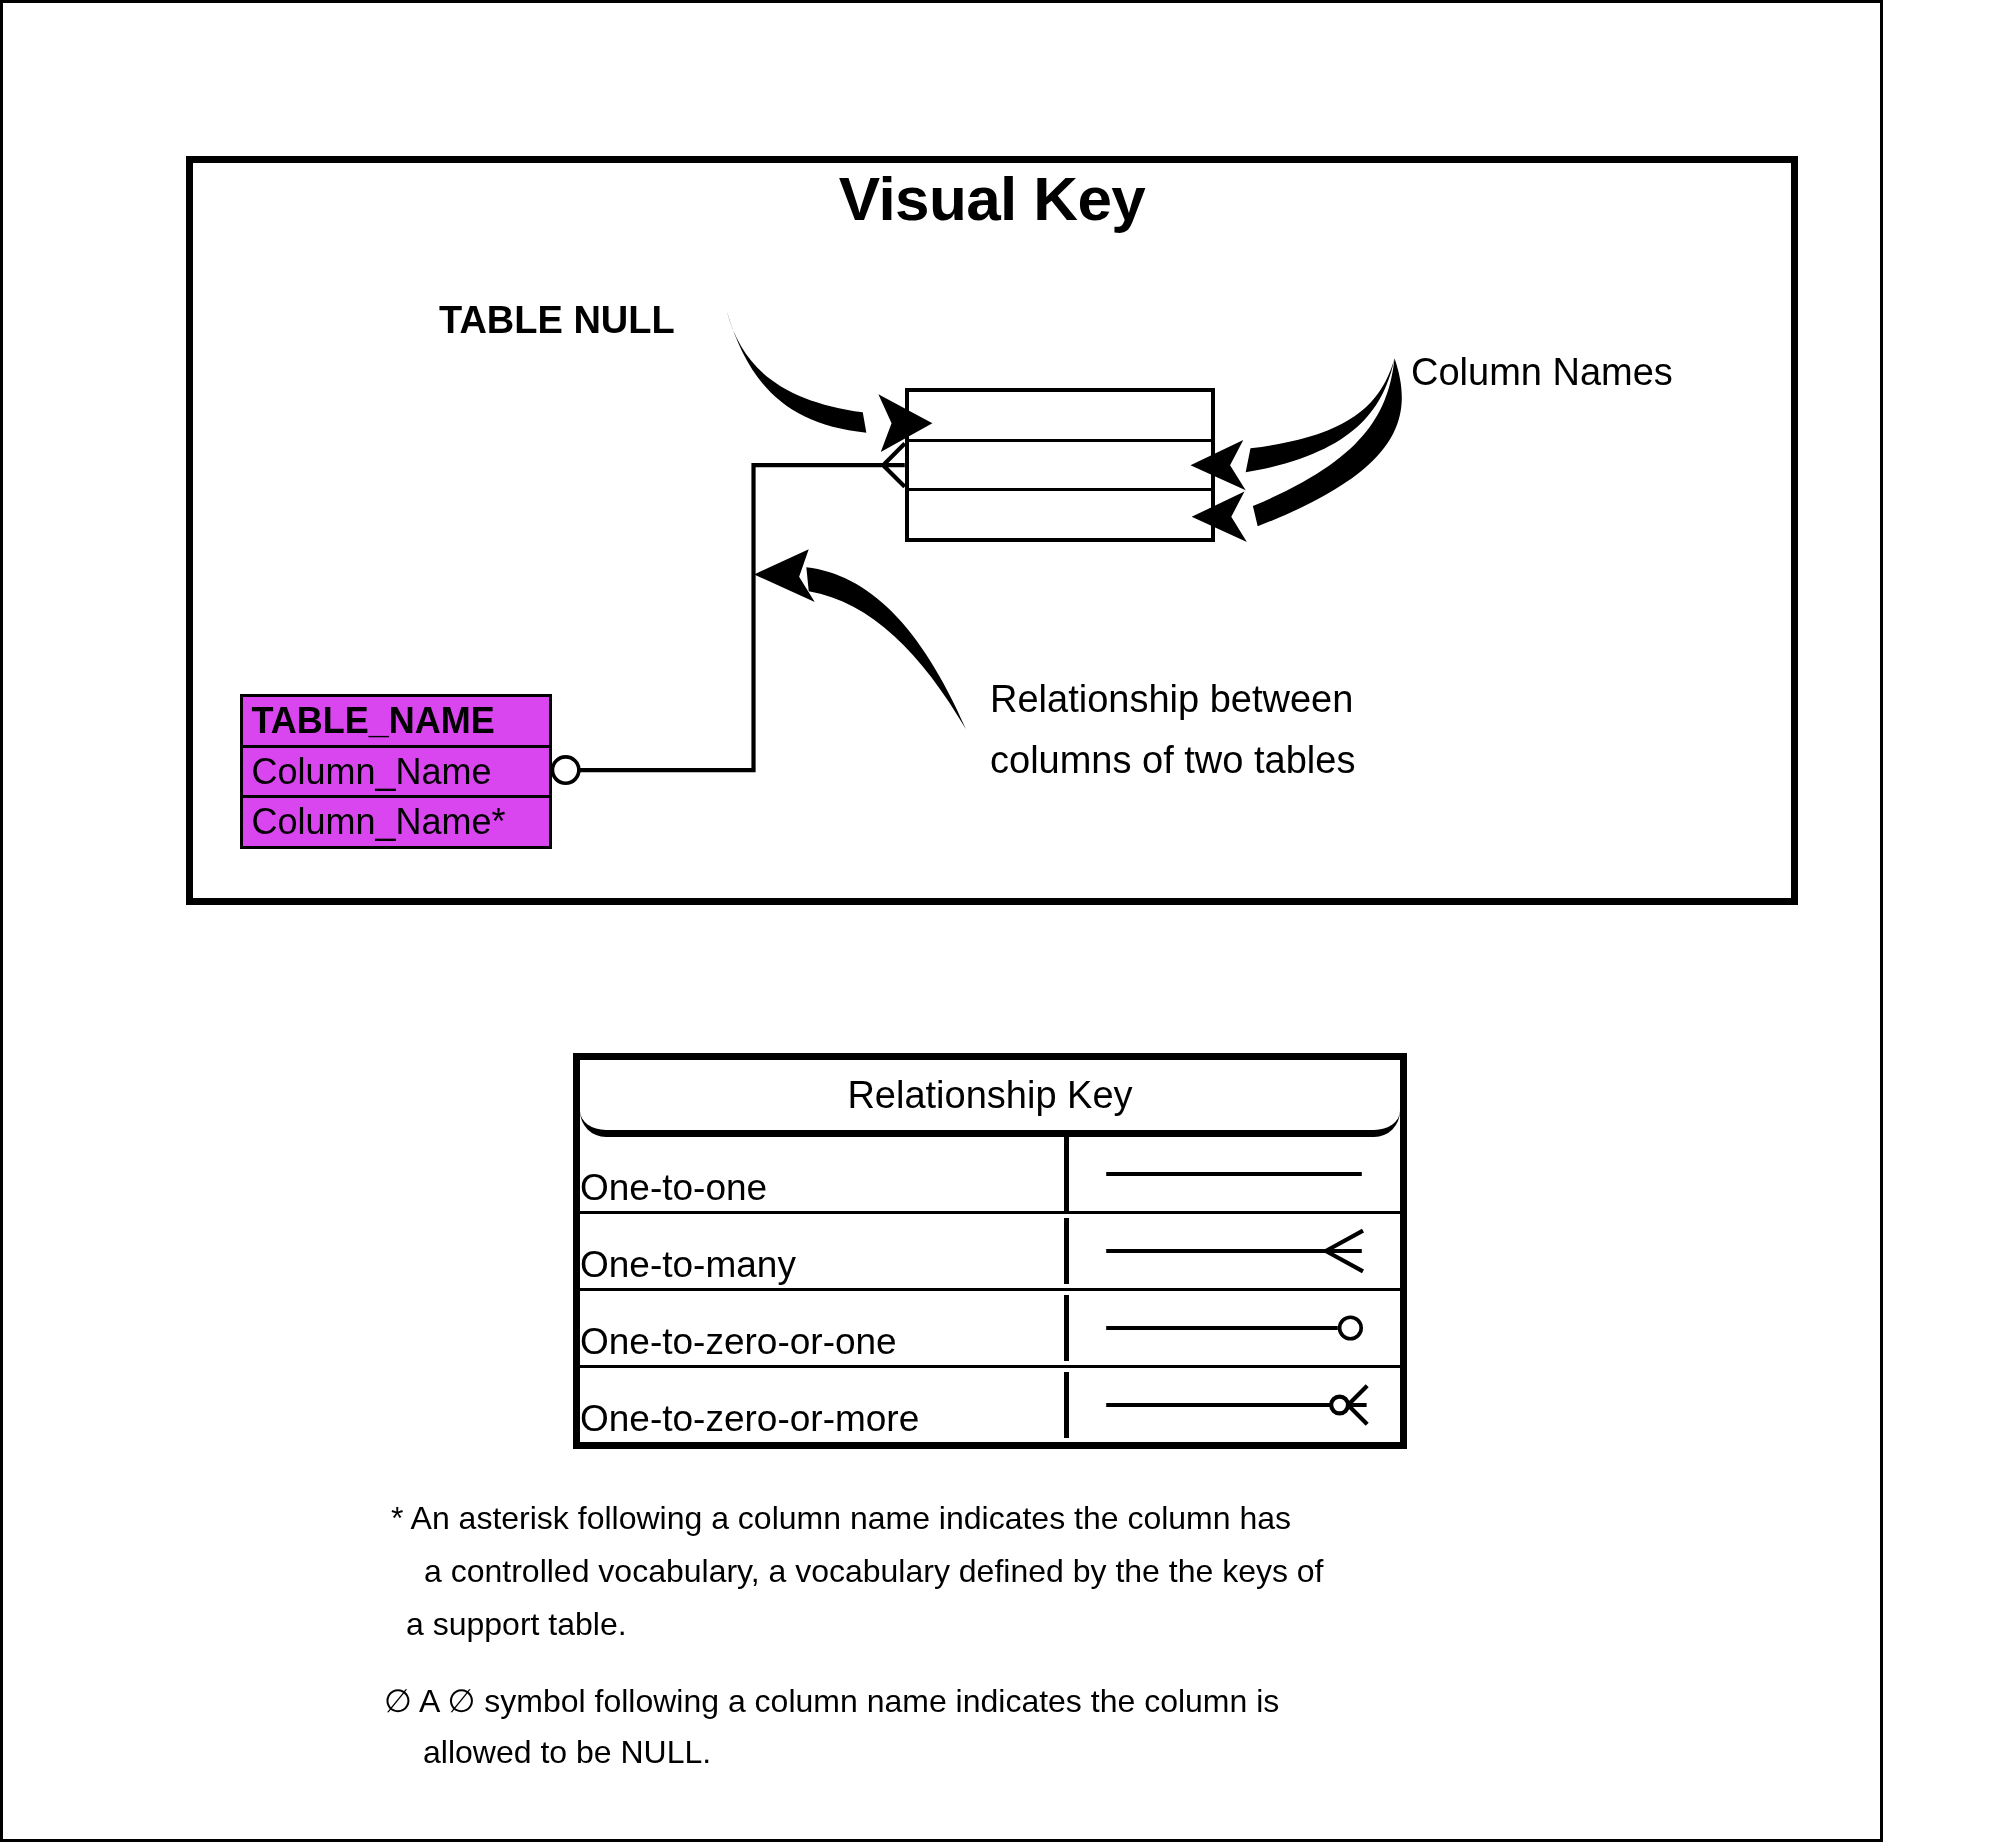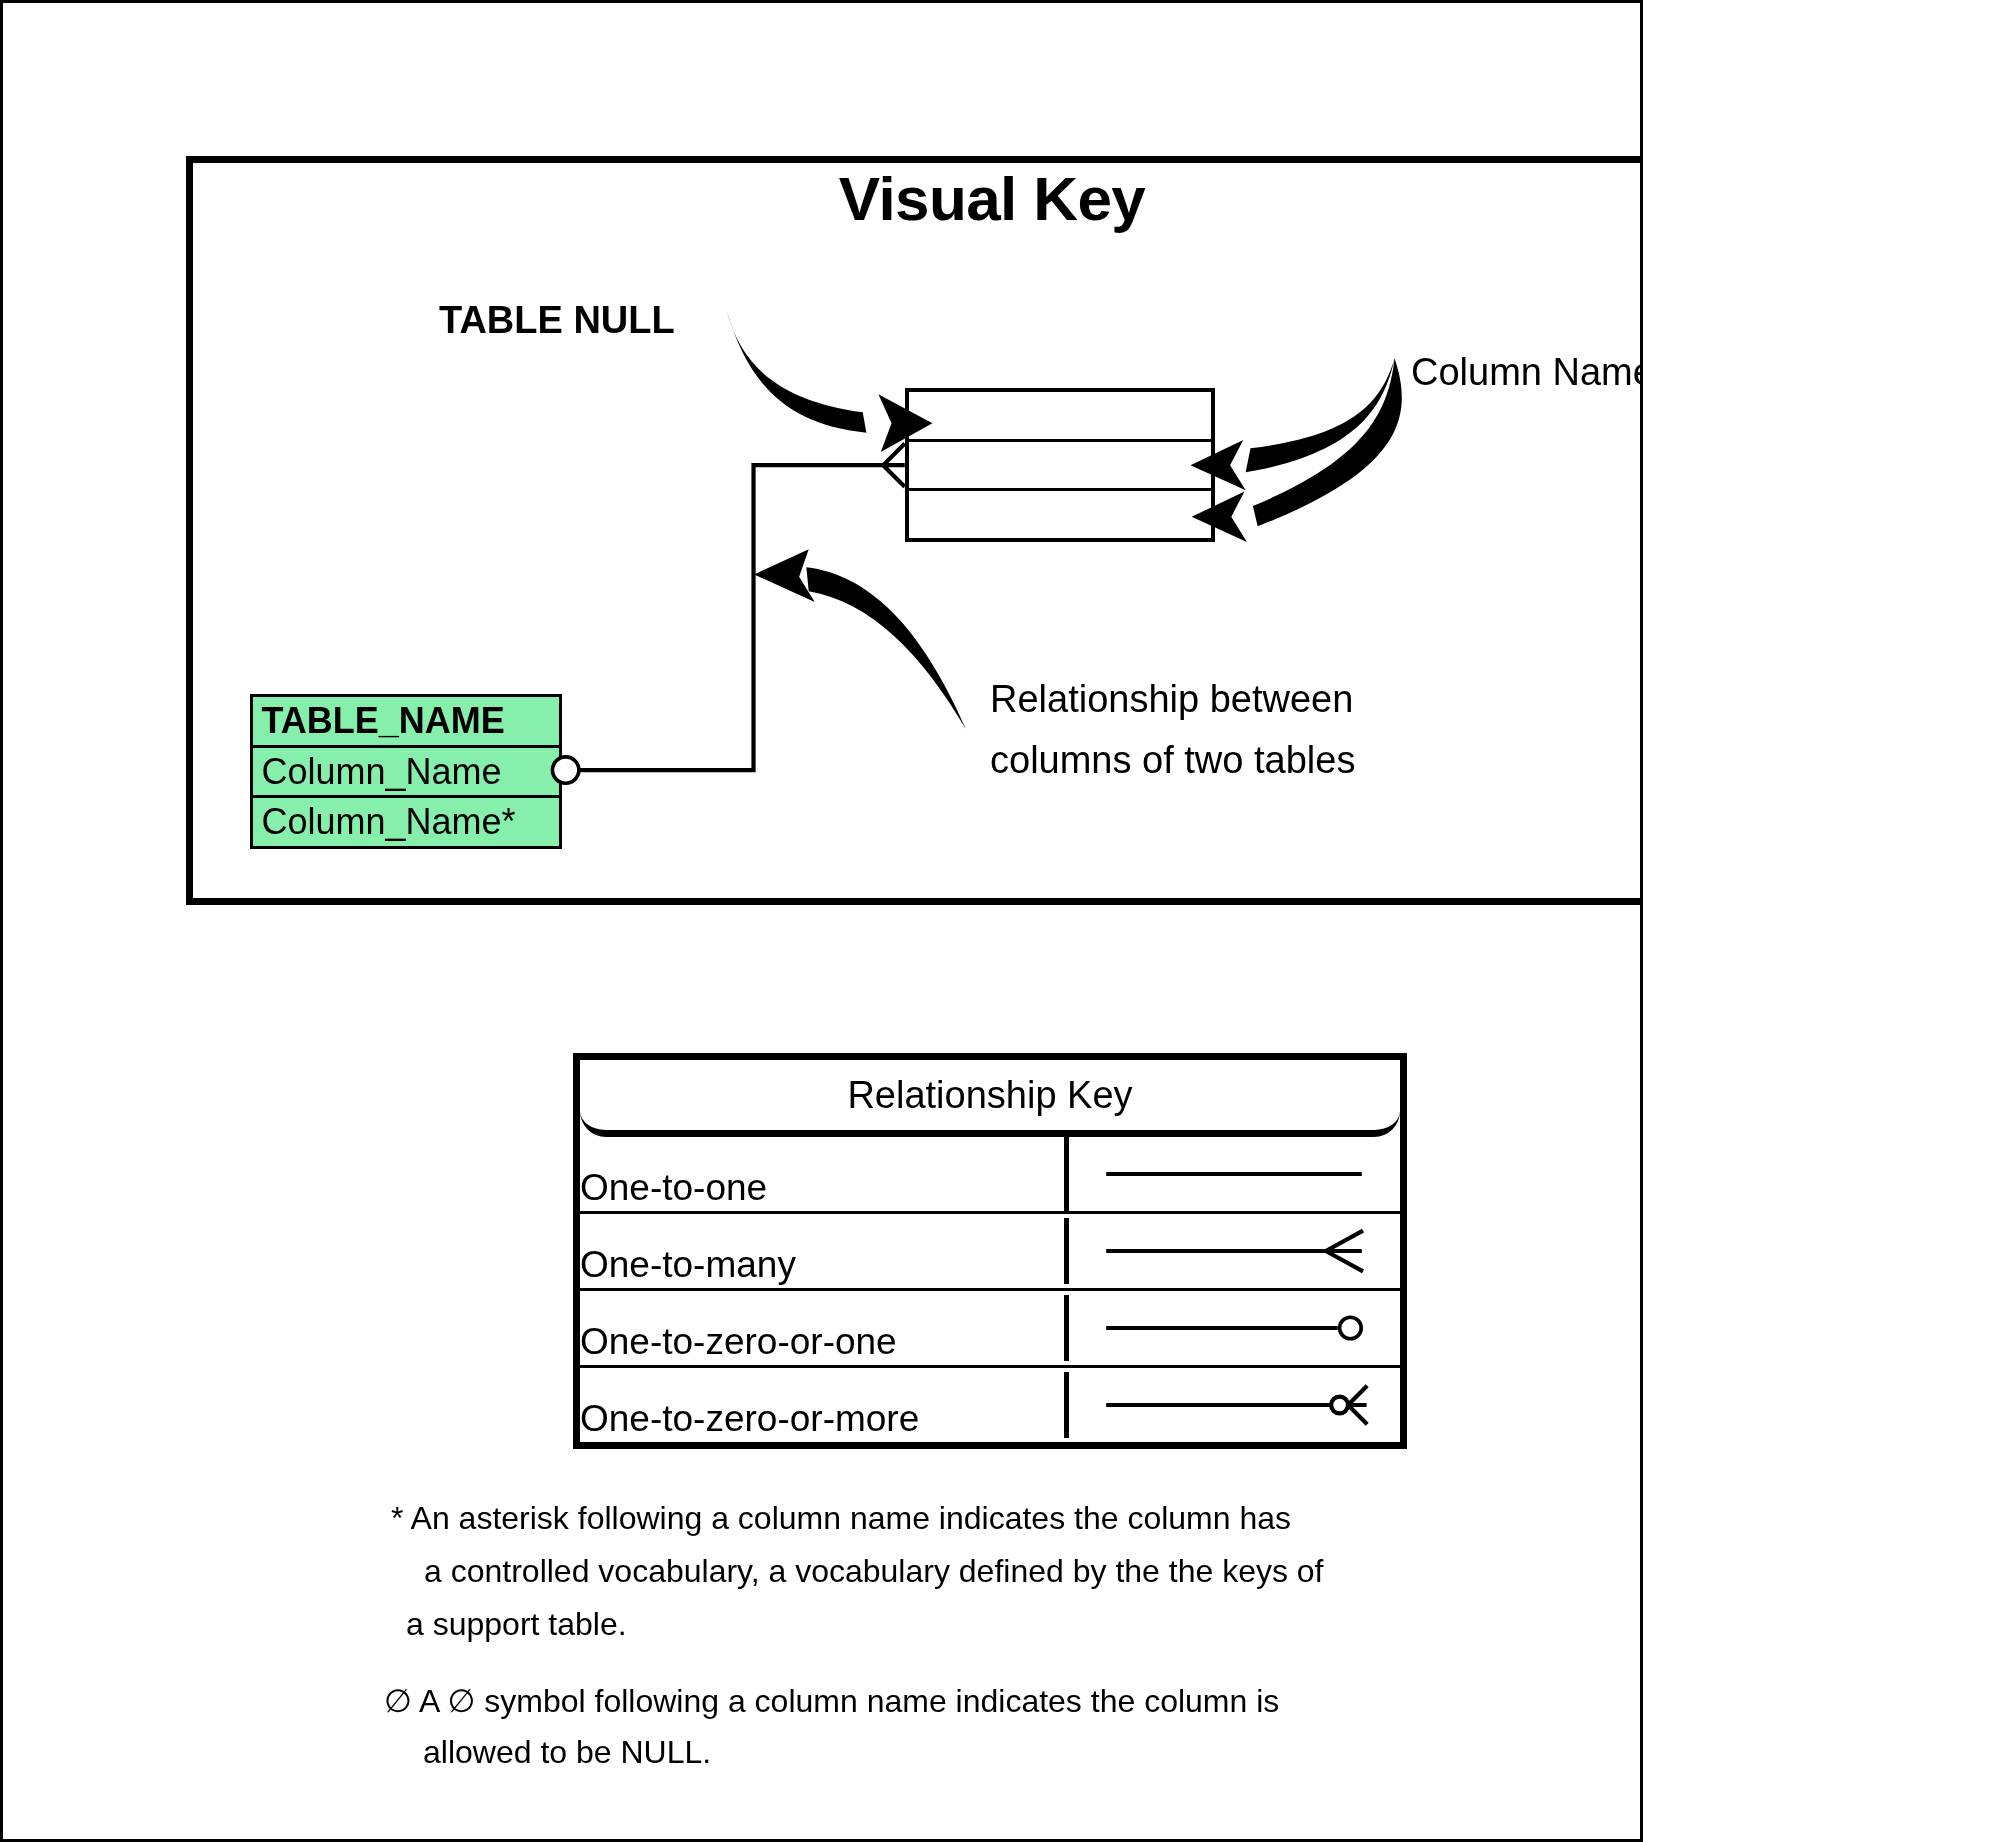--- a/index.html
+++ b/index.html
@@ -1,18 +1,18 @@
 <!DOCTYPE html>
 <html style="font-size:9.6px"><head>
 <meta charset="utf-8">
 <style>
   html,body{margin:0;padding:0;background:#fff;}
   .canvas{
     position:relative;
-    width:1643px;height:1842px;
+    width:1883px;height:1842px;
     background:#ffffff;
     border:3.6px solid #000;
     box-sizing:border-box;
     font-family:"Liberation Sans", sans-serif;
     color:#000;
     overflow:hidden;
   }
   .lbl{position:absolute;font-size:38px;line-height:1.1;white-space:nowrap;}
   .bold{font-weight:700;}
   .vk-panel{
@@ -28,22 +28,22 @@
   .ctable{
     position:absolute;left:902px;top:385px;width:310px;height:154px;
     border:4.2px solid #000;box-sizing:border-box;background:#fff;
     display:flex;flex-direction:column;
   }
   .ctable .crow{flex:1;}
   .ctable .crow + .crow{border-top:3px solid #000;}
   
   .stable{
     position:absolute;left:237px;top:691px;width:312px;height:155px;
-    border:3.6px solid #000;box-sizing:border-box;background:#86efac;
-    display:flex;flex-direction:column;font-size:36px;margin-left:10px;
+    border:3.6px solid #000;box-sizing:border-box;background:#d946ef;
+    display:flex;flex-direction:column;font-size:36px;
   }
   .stable .srow{flex:1;display:flex;align-items:center;padding-left:8.4px;white-space:nowrap;}
   .stable .srow + .srow{border-top:3px solid #000;}
   .overlay{position:absolute;left:0;top:0;width:1995px;height:1842px;pointer-events:none;}
   
   .rk{
     position:absolute;left:570px;top:1050px;width:834px;height:396px;
     border:7.8px solid #000;box-sizing:border-box;background:#fff;
     display:flex;flex-direction:column;
   }

